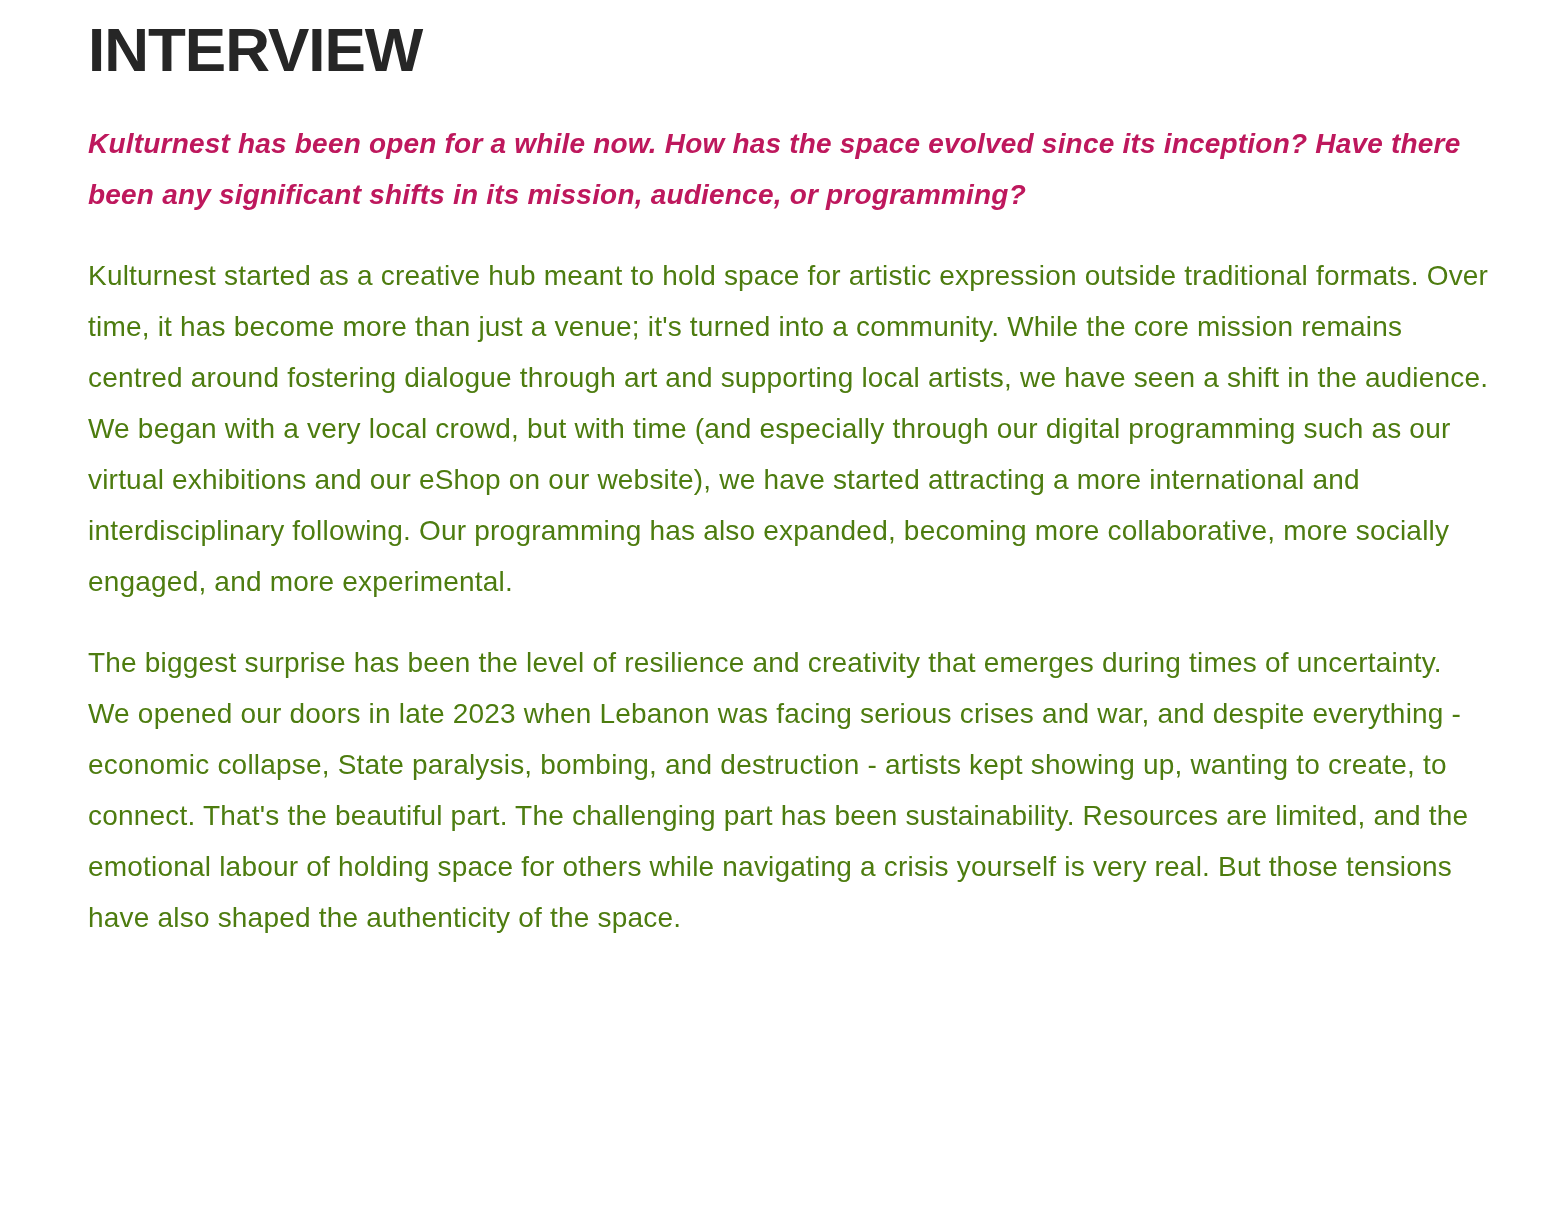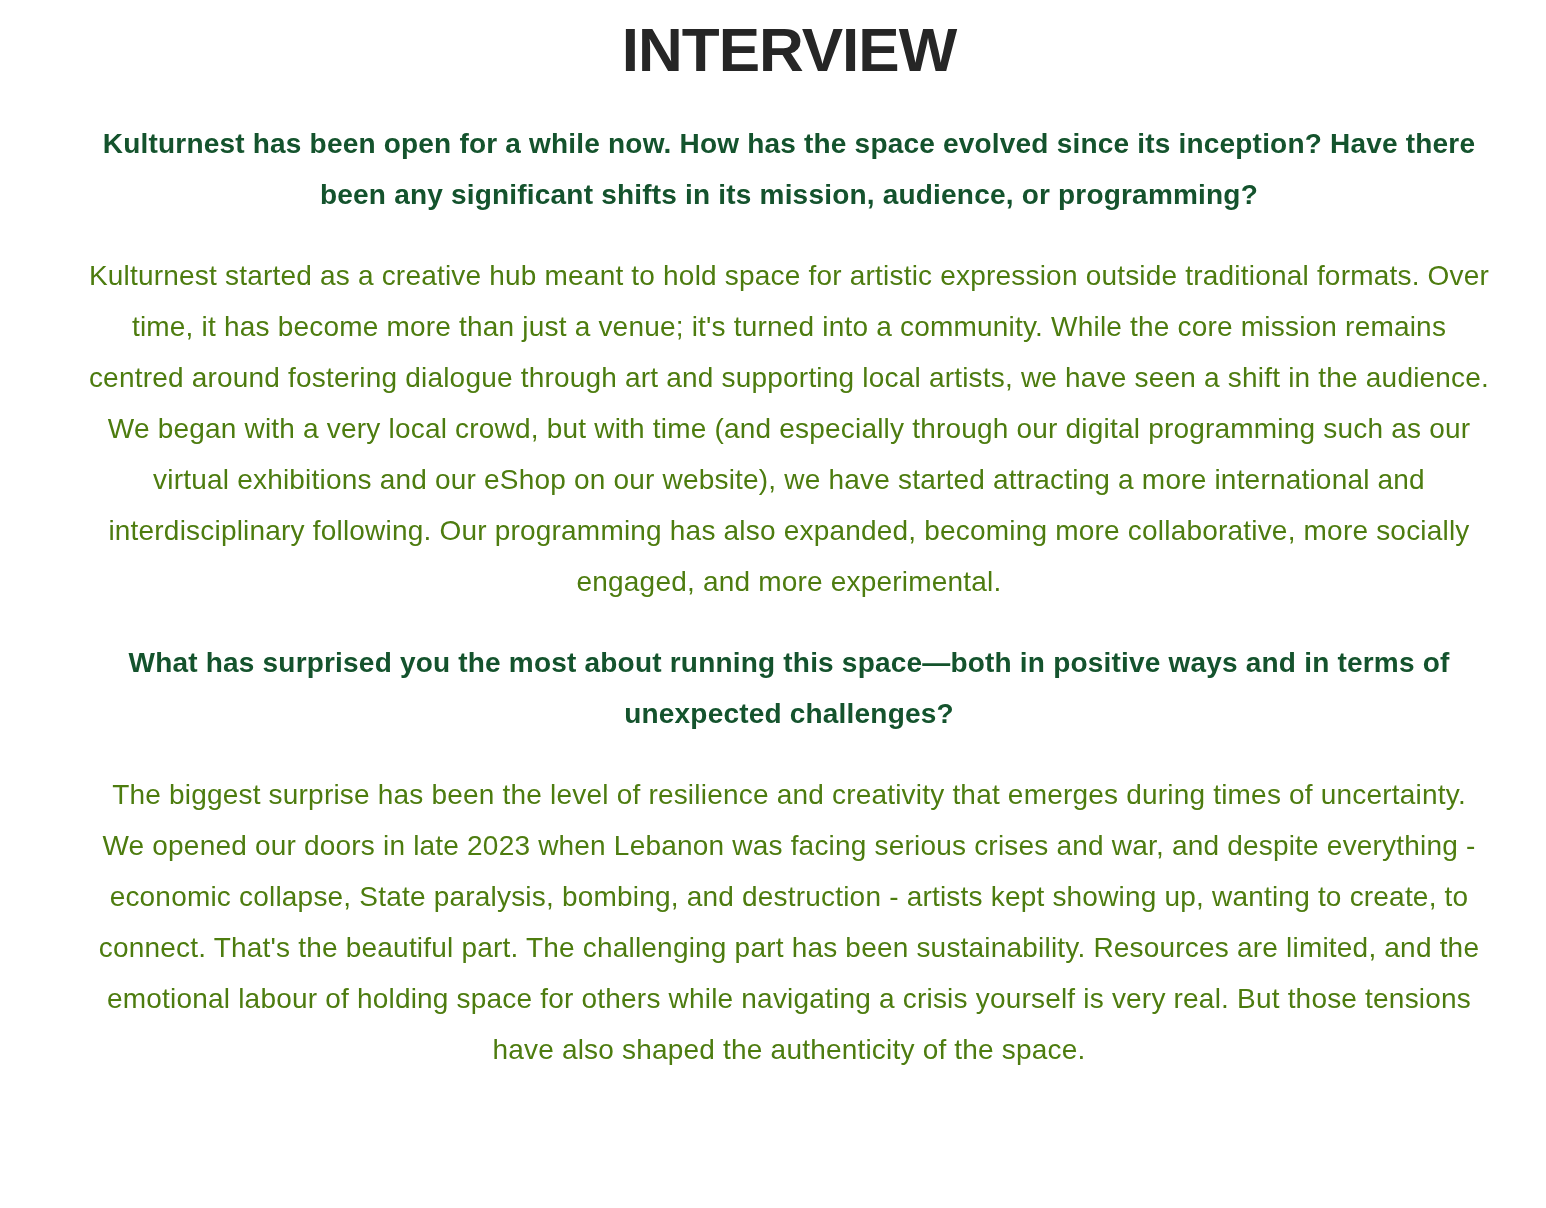--- a/index.html
+++ b/index.html
@@ -6,21 +6,20 @@
     margin: 0;
     padding: 0;
     background: #ffffff;
     font-family: "Liberation Sans", "DejaVu Sans", sans-serif;
   }
   .page {
     width: 1546px;
     min-height: 1208px;
     background: #ffffff;
     box-sizing: border-box;
-    text-align: center;
   }
   .article {
     box-sizing: border-box;
     padding: 16px 56px 40px 88px;
     max-width: 1546px;
   }
   h1.page-title {
     margin: 0 0 34px 0;
     font-size: 62px;
     line-height: 1.1;
@@ -29,37 +28,37 @@
     color: #262626;
   }
   p {
     margin: 0 0 30px 0;
     font-size: 28px;
     line-height: 51px;
     max-width: 1402px;
   }
   p.question {
     font-weight: 700;
-    color: #14532d;
+    color: #be185d;
     letter-spacing: 0.2px;
+    font-style: italic;
   }
   p.answer {
     font-weight: 400;
     color: #4d7c0f;
     letter-spacing: 0.2px;
   }
 </style>
 </head>
 <body>
 
 <div class="page">
   <main class="article">
     <h1 class="page-title">INTERVIEW</h1>
 
     <p class="question">Kulturnest has been open for a while now. How has the space evolved since its inception? Have there been any significant shifts in its mission, audience, or programming?</p>
 
     <p class="answer">Kulturnest started as a creative hub meant to hold space for artistic expression outside traditional formats. Over time, it has become more than just a venue; it's turned into a community. While the core mission remains centred around fostering dialogue through art and supporting local artists, we have seen a shift in the audience. We began with a very local crowd, but with time (and especially through our digital programming such as our virtual exhibitions and our eShop on our website), we have started attracting a more international and interdisciplinary following. Our programming has also expanded, becoming more collaborative, more socially engaged, and more experimental.</p>
 
-    <p class="question">What has surprised you the most about running this space—both in positive ways and in terms of unexpected challenges?</p>
 
     <p class="answer">The biggest surprise has been the level of resilience and creativity that emerges during times of uncertainty. We opened our doors in late 2023 when Lebanon was facing serious crises and war, and despite everything - economic collapse, State paralysis, bombing, and destruction - artists kept showing up, wanting to create, to connect. That's the beautiful part. The challenging part has been sustainability. Resources are limited, and the emotional labour of holding space for others while navigating a crisis yourself is very real. But those tensions have also shaped the authenticity of the space.</p>
   </main>
 </div>
 
 </body></html>

